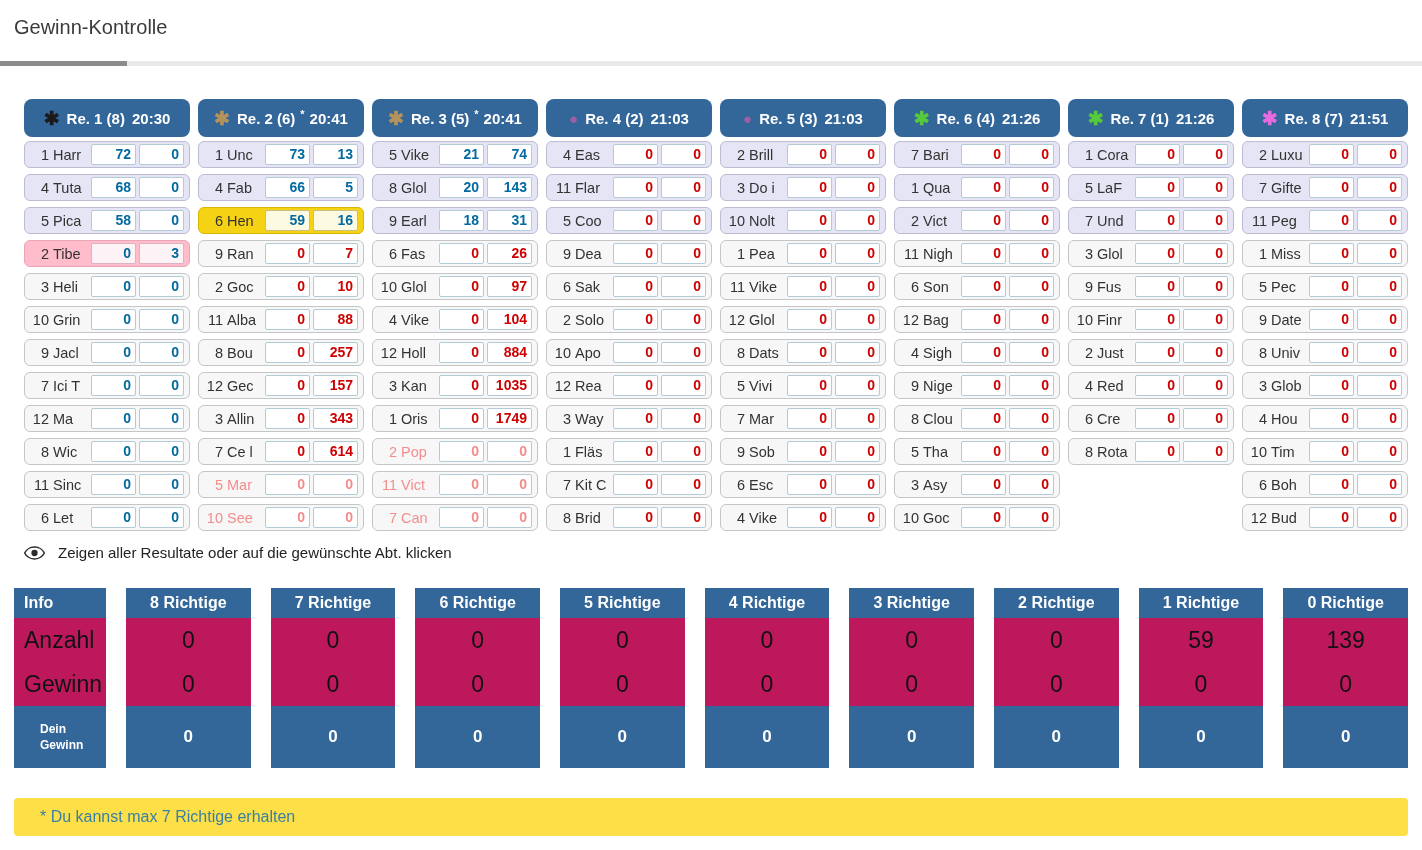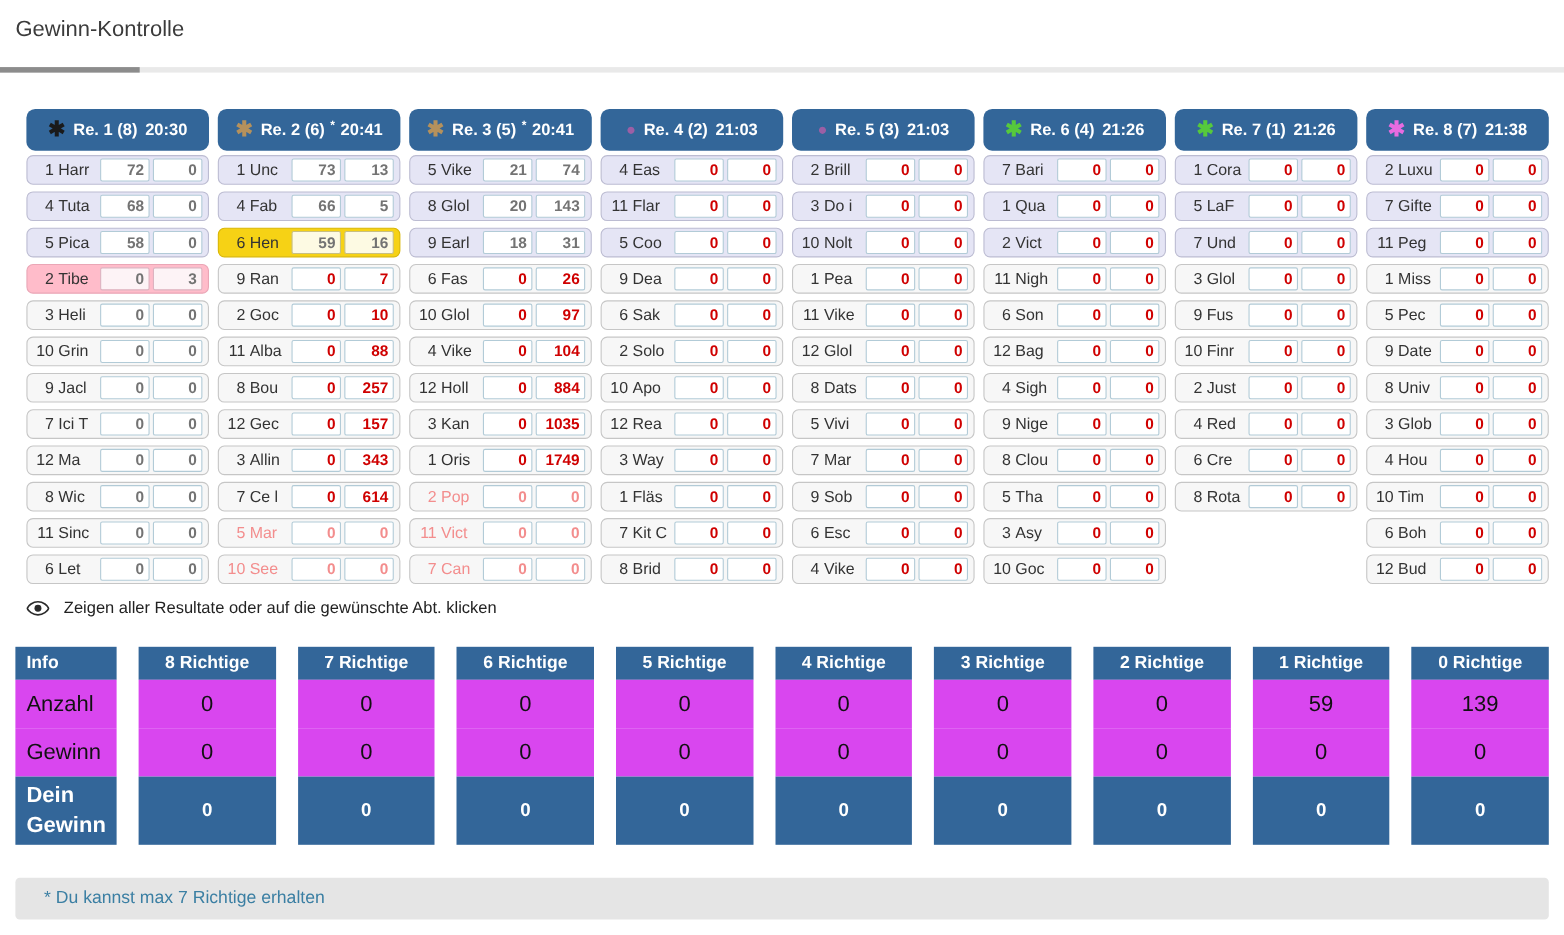--- a/index.html
+++ b/index.html
@@ -40,54 +40,54 @@
   .num  { width:21px; text-align:right; font-size:14.5px; color:#333; flex:0 0 21px; }
   .ename{ flex:1 1 auto; overflow:hidden; white-space:nowrap; font-size:14.5px; color:#333; margin-left:4px; }
   .vbox {
     width:45px; flex:0 0 45px; height:21px; background:#ffffff;
     border:1px solid #b2cbd7; border-radius:2px;
     font-size:14px; font-weight:bold; text-align:right;
     padding:0 4px; line-height:19px; margin-left:3px;
   }
   .entry.gold .vbox { background:#fdfae3; border-color:#c8bf80; }
   .entry.pink .vbox { background:#fdf3f6; border-color:#ddb3c0; }
-  .vc-k { color:#737373; }
+  .vc-k { color:#0369a1; }
   .vc-r { color:#cf0000; }
   .vc-lr{ color:#f38d8d; }
   .entry.scratched .num, .entry.scratched .ename { color:#f38d8d; }
 
   
   .hint-line {
     margin:7px 0 0 24px; font-size:15px; color:#222;
     display:flex; align-items:center; gap:13px; cursor:pointer; width:max-content;
   }
 
   
   .summary { margin:27px 0 0 14px; width:1394px; }
   .summary-row { display:grid; grid-template-columns:92px repeat(9,1fr); gap:20px; }
   .summary-row + .summary-row { margin-top:0; }
   .sh-cell {
     background:#336699; color:#fff; font-weight:bold; font-size:16px;
     height:30px; display:flex; align-items:center; justify-content:center;
   }
   .sh-cell.first { justify-content:flex-start; padding-left:10px; }
   .sb-cell {
-    background:#d946ef; color:#111; font-size:20px; height:44px;
+    background:#be185d; color:#111; font-size:23px; height:44px;
     display:flex; align-items:center; justify-content:center;
   }
   .sb-cell.first { justify-content:flex-start; padding-left:10px; }
   .sg-cell {
     background:#336699; color:#fff; font-weight:bold; font-size:17px; height:62px;
     display:flex; align-items:center; justify-content:center;
   }
-  .sg-cell.first { justify-content:flex-start; padding-left:10px; line-height:1.35; font-size:20px; }
+  .sg-cell.first { justify-content:flex-start; padding-left:26px; line-height:1.35; font-size:12px; }
 
   
   .footnote {
-    margin:30px 0 0 14px; width:1394px; background:#e5e5e5; border-radius:4px;
+    margin:30px 0 0 14px; width:1394px; background:#fde047; border-radius:4px;
     color:#3b7fa3; font-size:16px; padding:10px 0 10px 26px;
   }
 </style>
 </head>
 <body>
 
 <h1 class="page-title">Gewinn-Kontrolle</h1>
 <div class="title-rule">
   <div class="active"></div>
 </div>
@@ -633,21 +633,21 @@
         <span class="num">8</span>
         <span class="ename">Rota</span>
         <div class="vbox vc-r">0</div>
         <div class="vbox vc-r">0</div>
       </div>
     </div>
     <div class="race-col">
       <div class="race-header">
         <span class="race-icon" style="color: rgb(232, 107, 224);">✱</span>
         <span>Re. 8 (7)</span>
-        <span>21:38</span>
+        <span>21:51</span>
       </div>
       <div class="entry placed">
         <span class="num">2</span>
         <span class="ename">Luxu</span>
         <div class="vbox vc-r">0</div>
         <div class="vbox vc-r">0</div>
       </div>
       <div class="entry placed">
         <span class="num">7</span>
         <span class="ename">Gifte</span>

